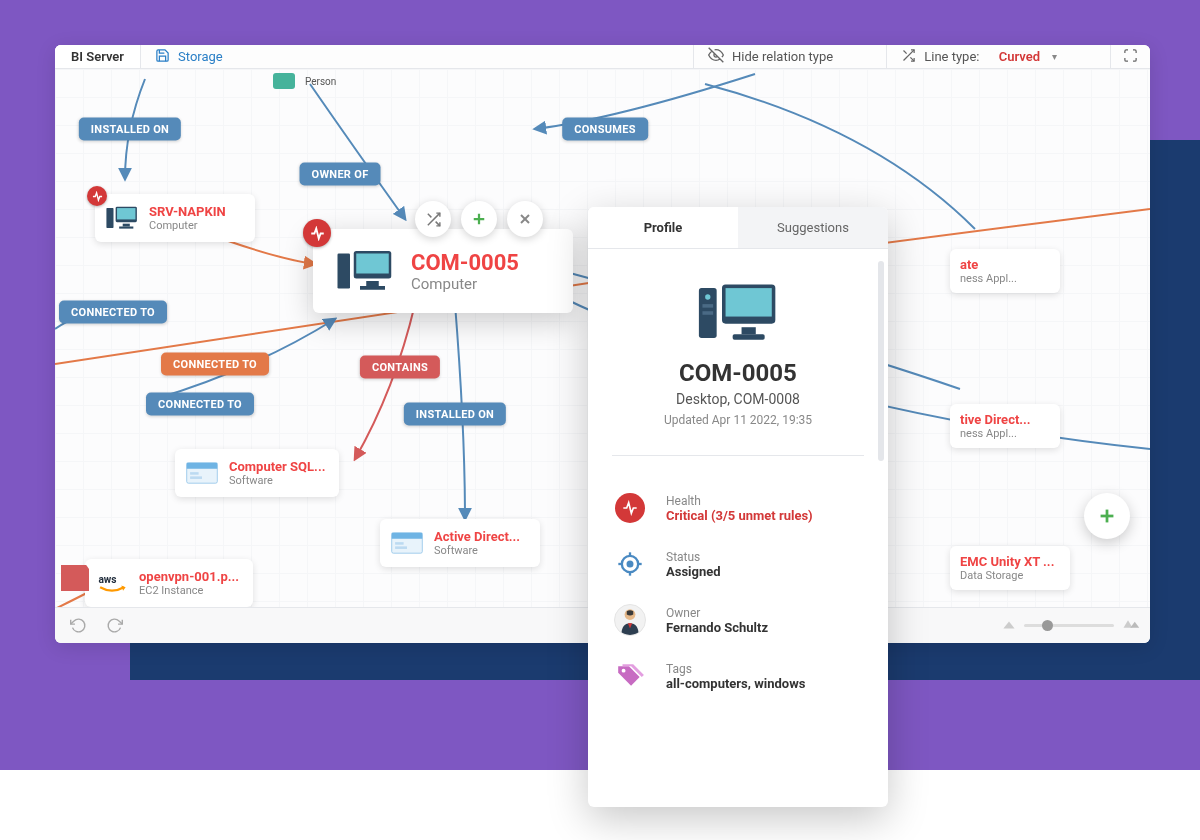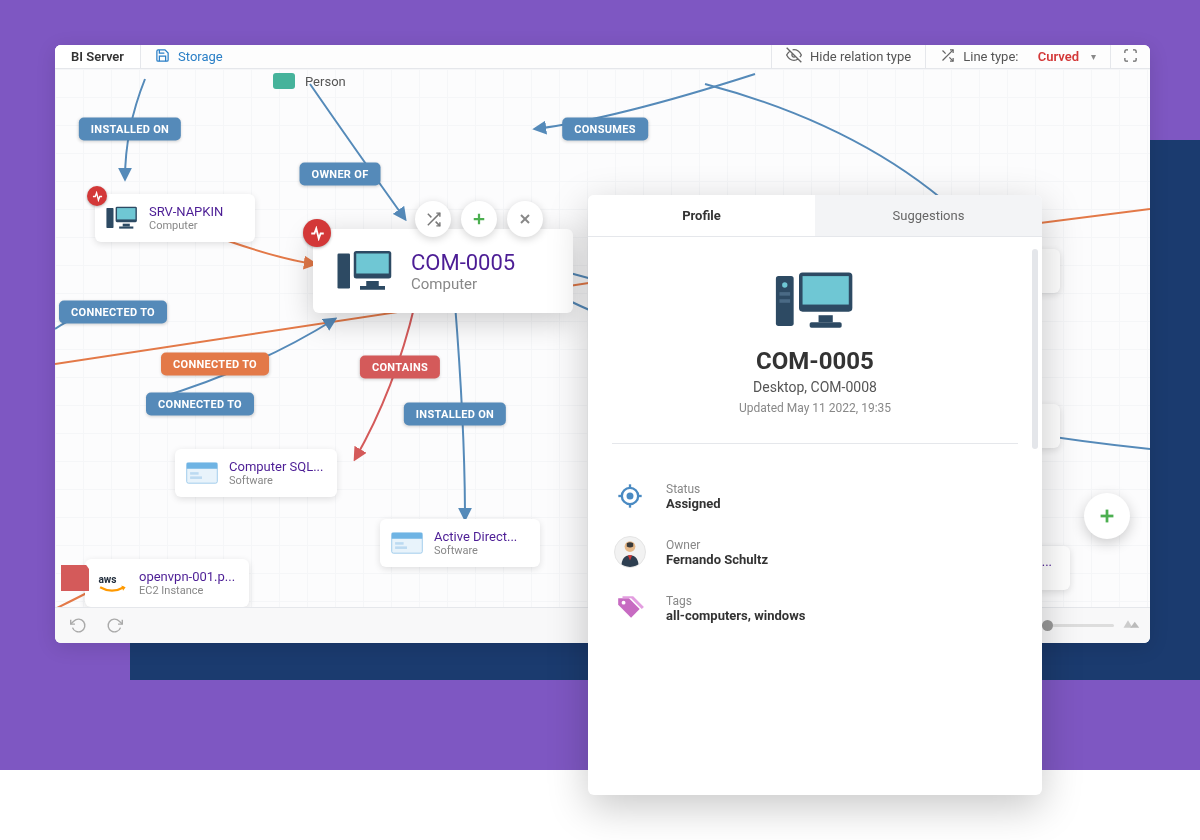--- a/index.html
+++ b/index.html
@@ -31,21 +31,21 @@
     background:#fdfdfd;font-size:13px;color:#555;
   }
   .toolbar .tab{
     padding:0 16px;display:flex;align-items:center;border-right:1px solid var(--border);
     cursor:pointer;
   }
   .toolbar .tab.active{background:#fff;font-weight:600;color:#333;}
   .toolbar .save-state{padding:0 14px;display:flex;align-items:center;gap:8px;color:#2a7fc6;}
   .toolbar .spacer{flex:1;}
   .toolbar .btn{
-    padding:0 14px;display:flex;align-items:center;gap:8px;border-left:1px solid var(--border);cursor:pointer;
+    padding:0 14px;display:flex;align-items:center;gap:8px;border-left:1px solid var(--border);cursor:pointer;margin-left:39px;
   }
   .toolbar .line-type-val{color:#d33838;font-weight:600;}
 
   .canvas{flex:1;position:relative;background:
     linear-gradient(#f5f6f8 1px,transparent 1px) 0 0/28px 28px,
     linear-gradient(90deg,#f5f6f8 1px,transparent 1px) 0 0/28px 28px,
     #fcfcfd;
     overflow:hidden;
   }
 
@@ -60,21 +60,21 @@
   .pill.blue{background:var(--blue-pill);}
   .pill.orange{background:var(--orange-pill);}
   .pill.red{background:var(--red-pill);}
 
   .node{
     position:absolute;background:#fff;border-radius:6px;box-shadow:0 2px 7px rgba(0,0,0,.12);
     display:flex;align-items:center;gap:10px;padding:9px 14px 9px 10px;
     min-width:160px;cursor:pointer;
   }
   .node .icon{width:34px;height:30px;flex:none;display:flex;align-items:center;justify-content:center;}
-  .node .label{font-size:13px;font-weight:400;color:#4c1d95;white-space:nowrap;overflow:hidden;text-overflow:ellipsis;max-width:130px;}
+  .node .label{font-size:13px;font-weight:700;color:#ef4444;white-space:nowrap;overflow:hidden;text-overflow:ellipsis;max-width:130px;}
   .node .sublabel{font-size:11px;color:var(--muted);white-space:nowrap;}
   .node .badge{
     position:absolute;left:-8px;top:-8px;width:20px;height:20px;border-radius:50%;
     background:var(--red);color:#fff;display:flex;align-items:center;justify-content:center;
     box-shadow:0 1px 3px rgba(0,0,0,.3);
   }
   .node.small{min-width:120px;padding:8px 12px 8px 10px;}
   .node.small .label{max-width:100px;}
 
   .node.focus{
@@ -103,21 +103,21 @@
   .footer .track{width:90px;height:3px;background:#ddd;border-radius:2px;position:relative;}
   .footer .thumb{position:absolute;left:18px;top:-4px;width:11px;height:11px;border-radius:50%;background:#999;}
 
   .big-fab{
     position:absolute;right:20px;bottom:68px;width:46px;height:46px;border-radius:50%;background:#fff;
     box-shadow:0 4px 14px rgba(0,0,0,.2);display:flex;align-items:center;justify-content:center;color:var(--green);cursor:pointer;font-size:24px;
   }
 
   
   .profile{
-    position:absolute;left:588px;top:195px;width:454px;height:600px;background:#fff;border-radius:6px;
+    position:absolute;left:588px;top:207px;width:300px;height:600px;background:#fff;border-radius:6px;
     box-shadow:0 12px 40px rgba(0,0,0,.22);overflow:hidden;
   }
   .profile .tabs{height:42px;display:flex;border-bottom:1px solid var(--border);}
   .profile .ptab{flex:1;display:flex;align-items:center;justify-content:center;font-size:13px;color:#666;cursor:pointer;}
   .profile .ptab.active{font-weight:700;color:#333;background:#fff;}
   .profile .ptab:not(.active){background:#f3f4f6;}
   .profile .body{position:absolute;top:42px;bottom:0;left:0;right:0;overflow-y:auto;padding:0 0 20px;}
   .profile .scrollbar{position:absolute;right:4px;top:54px;width:6px;height:200px;background:#e4e6ea;border-radius:3px;}
   .profile .header{padding:32px 0 28px;text-align:center;border-bottom:1px solid var(--border);margin:0 24px;}
   .profile .header .title{font-size:24px;font-weight:700;color:#333;margin-top:14px;}
@@ -236,21 +236,21 @@
     <div class="pill blue" style="left:285px;top:105px"><span>OWNER OF</span></div>
     <div class="pill blue" style="left:550px;top:60px"><span>CONSUMES</span></div>
     <div class="pill blue" style="left:58px;top:243px"><span>CONNECTED TO</span></div>
     <div class="pill orange" style="left:160px;top:295px"><span>CONNECTED TO</span></div>
     <div class="pill blue" style="left:145px;top:335px"><span>CONNECTED TO</span></div>
     <div class="pill red" style="left:345px;top:298px"><span>CONTAINS</span></div>
     <div class="pill blue" style="left:400px;top:345px"><span>INSTALLED ON</span></div>
 
     <div style="position:absolute;left:218px;top:4px;display:flex;align-items:center;gap:10px">
       <div class="person-swatch"></div>
-      <span style="font-size:13px;color:#555">Person</span>
+      <span style="font-size:10px;color:#555">Person</span>
     </div>
 
     <div class="node" style="left:40px;top:125px">
       <div class="badge">
         <svg width="11" height="11" viewBox="0 0 24 24" fill="none" stroke="#fff" stroke-width="3">
             <polyline points="2 12 7 12 10 4 14 20 17 12 22 12"></polyline>
           </svg>
       </div>
       <div class="icon computer-icon">
         <svg viewBox="0 0 48 36">
@@ -435,23 +435,36 @@
             <rect x="4" y="13" width="6" height="2" fill="#4a6a85"></rect>
             <rect x="4" y="17" width="6" height="2" fill="#4a6a85"></rect>
             <rect x="15" y="2" width="30" height="22" rx="2" fill="#2d4a63"></rect>
             <rect x="17" y="4" width="26" height="16" fill="#6fc7d4"></rect>
             <rect x="26" y="26" width="8" height="4" fill="#2d4a63"></rect>
             <rect x="21" y="30" width="18" height="3" rx="1" fill="#2d4a63"></rect>
           </svg>
       </div>
       <div class="title">COM-0005</div>
       <div class="subtitle">Desktop, COM-0008</div>
-      <div class="updated">Updated May 11 2022, 19:35</div>
+      <div class="updated">Updated Apr 11 2022, 19:35</div>
     </div>
     <div class="rows">
+      <div class="row">
+        <div class="ricon">
+          <div style="width:30px;height:30px;border-radius:50%;background:var(--red);display:flex;align-items:center;justify-content:center">
+            <svg width="16" height="16" viewBox="0 0 24 24" fill="none" stroke="#fff" stroke-width="2.5">
+                <polyline points="2 12 7 12 10 4 14 20 17 12 22 12"></polyline>
+              </svg>
+          </div>
+        </div>
+        <div>
+          <div class="rlabel">Health</div>
+          <div class="rvalue critical">Critical (3/5 unmet rules)</div>
+        </div>
+      </div>
       <div class="row">
         <div class="ricon">
           <svg width="28" height="28" viewBox="0 0 24 24" fill="none" stroke="#4a8ac2" stroke-width="2">
               <circle cx="12" cy="12" r="7"></circle>
               <circle cx="12" cy="12" r="2" fill="#4a8ac2"></circle>
               <line x1="12" y1="2" x2="12" y2="5"></line>
               <line x1="12" y1="19" x2="12" y2="22"></line>
               <line x1="2" y1="12" x2="5" y2="12"></line>
               <line x1="19" y1="12" x2="22" y2="12"></line>
             </svg>

